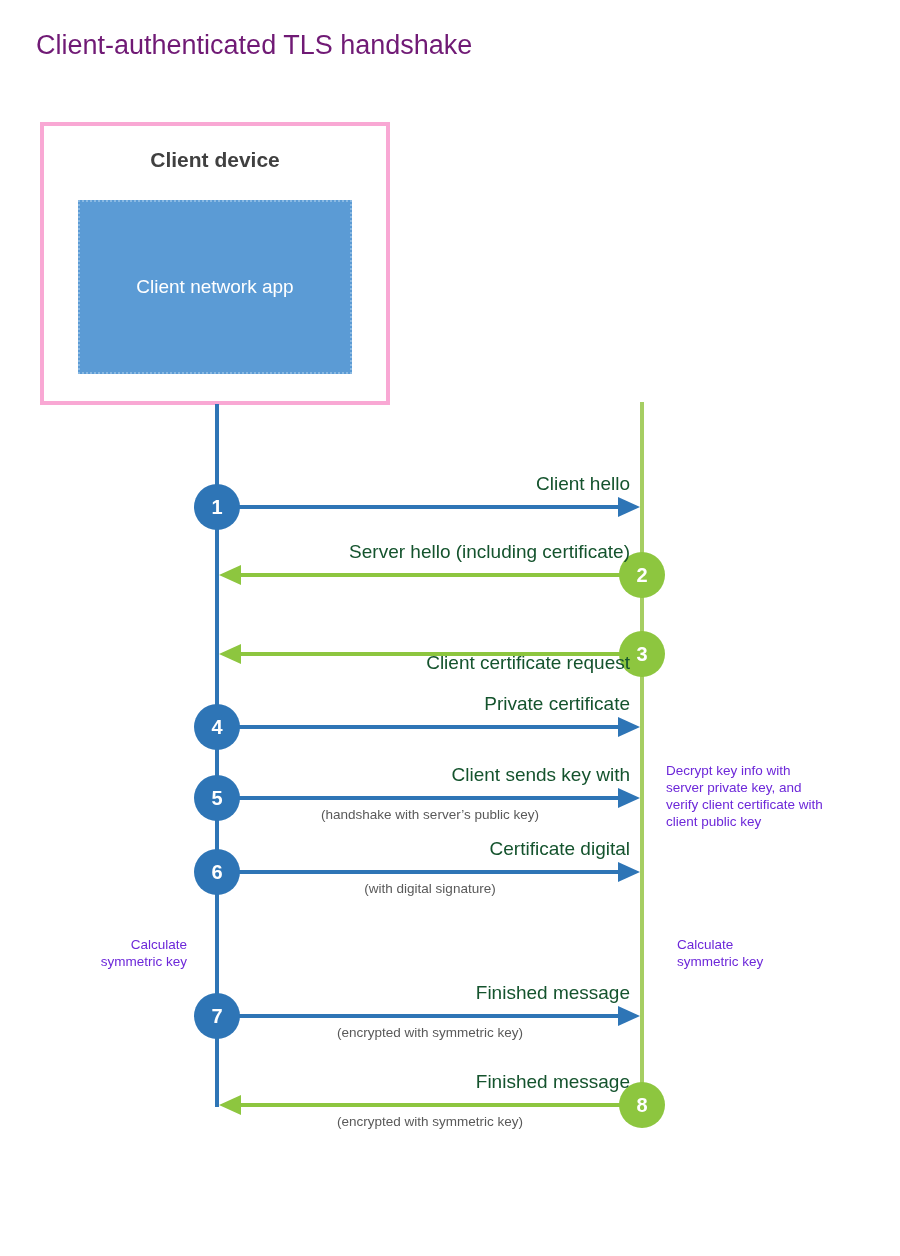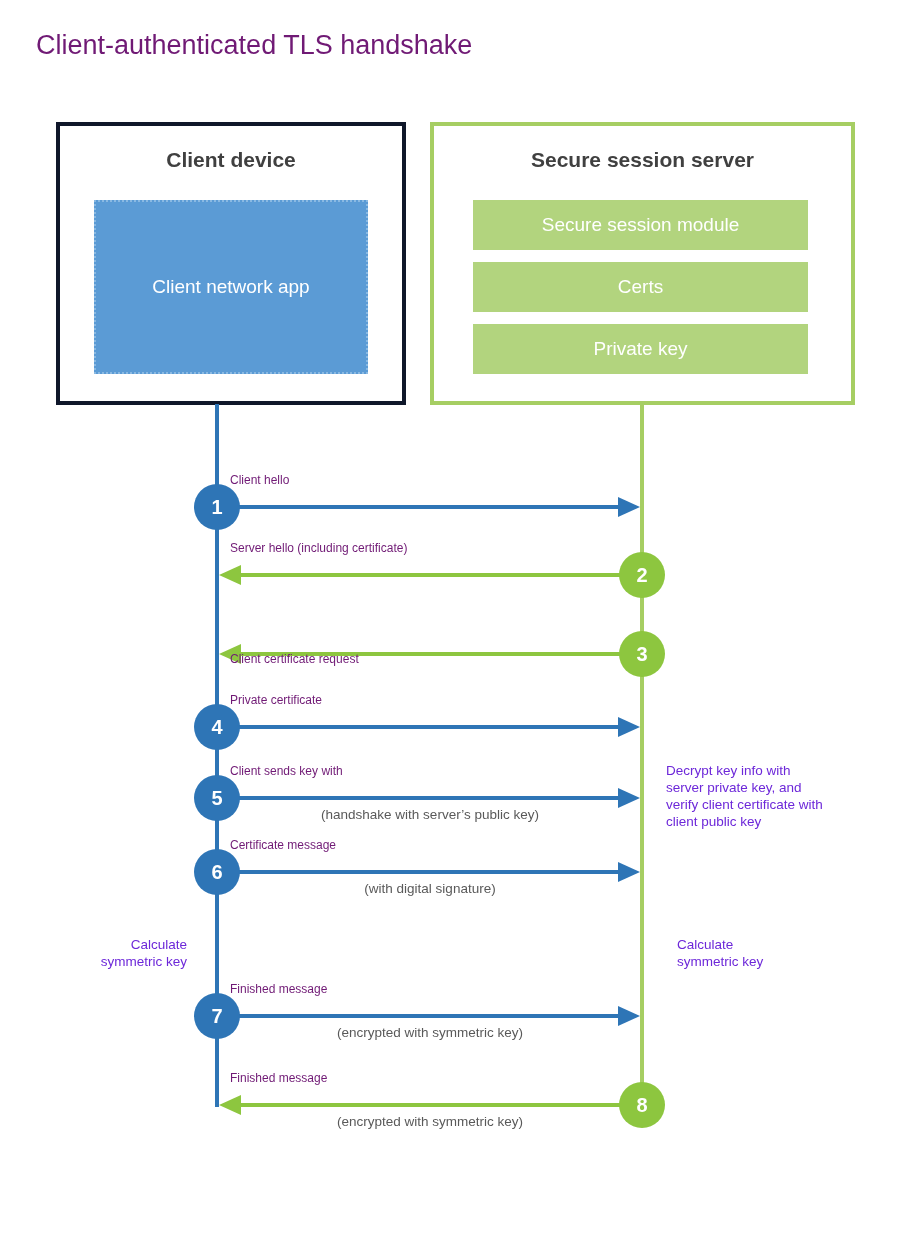--- a/index.html
+++ b/index.html
@@ -5,64 +5,58 @@
   html,body{margin:0;padding:0;background:#ffffff;}
   .canvas{
     position:relative;width:900px;height:1256px;background:#ffffff;overflow:hidden;
     font-family:"Liberation Sans","DejaVu Sans",sans-serif;
   }
   .abs{position:absolute;}
   .title{
     margin:0;font-size:27px;font-weight:300;color:#701a75;letter-spacing:0;
   }
   .box{box-sizing:border-box;background:#fff;}
-  .blue-box{border:4px solid #0f172a;margin-left:16px;}
+  .blue-box{border:4px solid #f9a8d4;}
   .green-box{border:4px solid #a6ce63;}
   .box-title{
     position:absolute;left:0;right:0;top:22px;text-align:center;
     font-weight:700;font-size:21px;color:#404040;
   }
   .client-app{
     background:#5b9bd5;border:2px dotted #8ab9e2;box-sizing:border-box;
     display:flex;align-items:center;justify-content:center;
   }
   .app-text{
     width:170px;text-align:center;color:#ffffff;font-size:19px;line-height:28px;
   }
   .bar{
     width:335px;height:50px;background:#b2d47e;color:#ffffff;font-size:19px;
     display:flex;align-items:center;justify-content:center;text-align:center;
   }
   .lifeline{width:4px;}
   .note{
     font-size:13.5px;line-height:17px;color:#6d28d9;
   }
-  .step-label{text-align:left;font-size:12px;color:#701a75;}
+  .step-label{text-align:right;font-size:19px;color:#14532d;}
   .step-sub{text-align:center;font-size:13.5px;color:#595959;}
 </style>
 </head>
 <body>
 
 <div class="canvas">
 
   <h1 class="abs title" style="left:36px;top:30px;">Client-authenticated TLS handshake</h1>
 
   <div class="abs box blue-box" style="left:40px;top:122px;width:350px;height:283px;">
     <div class="box-title">Client device</div>
     <div class="abs client-app" style="left:34px;top:74px;width:274px;height:174px;">
       <div class="app-text">Client network app</div>
     </div>
   </div>
 
-  <div class="abs box green-box" style="left:430px;top:122px;width:425px;height:283px;">
-    <div class="box-title">Secure session server</div>
-    <div class="abs bar" style="left:39px;top:74px;">Secure session module</div>
-    <div class="abs bar" style="left:39px;top:136px;">Certs</div>
-    <div class="abs bar" style="left:39px;top:198px;">Private key</div>
-  </div>
 
   <div class="abs lifeline" style="left:215px;top:404px;height:703px;background:#2e75b6;"></div>
   <div class="abs lifeline" style="left:640px;top:402px;height:705px;background:#a6ce63;"></div>
 
   <div id="diagram">
       <div class="abs" style="left: 219px; top: 505px; width: 399px; height: 4px; background: rgb(46, 117, 182);"></div>
       <div class="abs" style="left: 618px; top: 497px; width: 0px; height: 0px; border-top: 10px solid transparent; border-bottom: 10px solid transparent; border-left: 22px solid rgb(46, 117, 182);"></div>
       <div class="abs" style="left: 194px; top: 484px; width: 46px; height: 46px; border-radius: 50%; background: rgb(46, 117, 182); color: rgb(255, 255, 255); font-weight: 700; font-size: 20px; display: flex; align-items: center; justify-content: center;">1</div>
       <div class="abs step-label" style="left: 230px; top: 473px; width: 400px;">Client hello</div>
       <div class="abs" style="left: 241px; top: 573px; width: 401px; height: 4px; background: rgb(141, 198, 63);"></div>
@@ -78,21 +72,21 @@
       <div class="abs" style="left: 194px; top: 704px; width: 46px; height: 46px; border-radius: 50%; background: rgb(46, 117, 182); color: rgb(255, 255, 255); font-weight: 700; font-size: 20px; display: flex; align-items: center; justify-content: center;">4</div>
       <div class="abs step-label" style="left: 230px; top: 693px; width: 400px;">Private certificate</div>
       <div class="abs" style="left: 219px; top: 796px; width: 399px; height: 4px; background: rgb(46, 117, 182);"></div>
       <div class="abs" style="left: 618px; top: 788px; width: 0px; height: 0px; border-top: 10px solid transparent; border-bottom: 10px solid transparent; border-left: 22px solid rgb(46, 117, 182);"></div>
       <div class="abs" style="left: 194px; top: 775px; width: 46px; height: 46px; border-radius: 50%; background: rgb(46, 117, 182); color: rgb(255, 255, 255); font-weight: 700; font-size: 20px; display: flex; align-items: center; justify-content: center;">5</div>
       <div class="abs step-label" style="left: 230px; top: 764px; width: 400px;">Client sends key with</div>
       <div class="abs step-sub" style="left: 230px; top: 807px; width: 400px;">(handshake with server’s public key)</div>
       <div class="abs" style="left: 219px; top: 870px; width: 399px; height: 4px; background: rgb(46, 117, 182);"></div>
       <div class="abs" style="left: 618px; top: 862px; width: 0px; height: 0px; border-top: 10px solid transparent; border-bottom: 10px solid transparent; border-left: 22px solid rgb(46, 117, 182);"></div>
       <div class="abs" style="left: 194px; top: 849px; width: 46px; height: 46px; border-radius: 50%; background: rgb(46, 117, 182); color: rgb(255, 255, 255); font-weight: 700; font-size: 20px; display: flex; align-items: center; justify-content: center;">6</div>
-      <div class="abs step-label" style="left: 230px; top: 838px; width: 400px;">Certificate message</div>
+      <div class="abs step-label" style="left: 230px; top: 838px; width: 400px;">Certificate digital</div>
       <div class="abs step-sub" style="left: 230px; top: 881px; width: 400px;">(with digital signature)</div>
       <div class="abs" style="left: 219px; top: 1014px; width: 399px; height: 4px; background: rgb(46, 117, 182);"></div>
       <div class="abs" style="left: 618px; top: 1006px; width: 0px; height: 0px; border-top: 10px solid transparent; border-bottom: 10px solid transparent; border-left: 22px solid rgb(46, 117, 182);"></div>
       <div class="abs" style="left: 194px; top: 993px; width: 46px; height: 46px; border-radius: 50%; background: rgb(46, 117, 182); color: rgb(255, 255, 255); font-weight: 700; font-size: 20px; display: flex; align-items: center; justify-content: center;">7</div>
       <div class="abs step-label" style="left: 230px; top: 982px; width: 400px;">Finished message</div>
       <div class="abs step-sub" style="left: 230px; top: 1025px; width: 400px;">(encrypted with symmetric key)</div>
       <div class="abs" style="left: 241px; top: 1103px; width: 401px; height: 4px; background: rgb(141, 198, 63);"></div>
       <div class="abs" style="left: 219px; top: 1095px; width: 0px; height: 0px; border-top: 10px solid transparent; border-bottom: 10px solid transparent; border-right: 22px solid rgb(141, 198, 63);"></div>
       <div class="abs" style="left: 619px; top: 1082px; width: 46px; height: 46px; border-radius: 50%; background: rgb(141, 198, 63); color: rgb(255, 255, 255); font-weight: 700; font-size: 20px; display: flex; align-items: center; justify-content: center;">8</div>
       <div class="abs step-label" style="left: 230px; top: 1071px; width: 400px;">Finished message</div>

